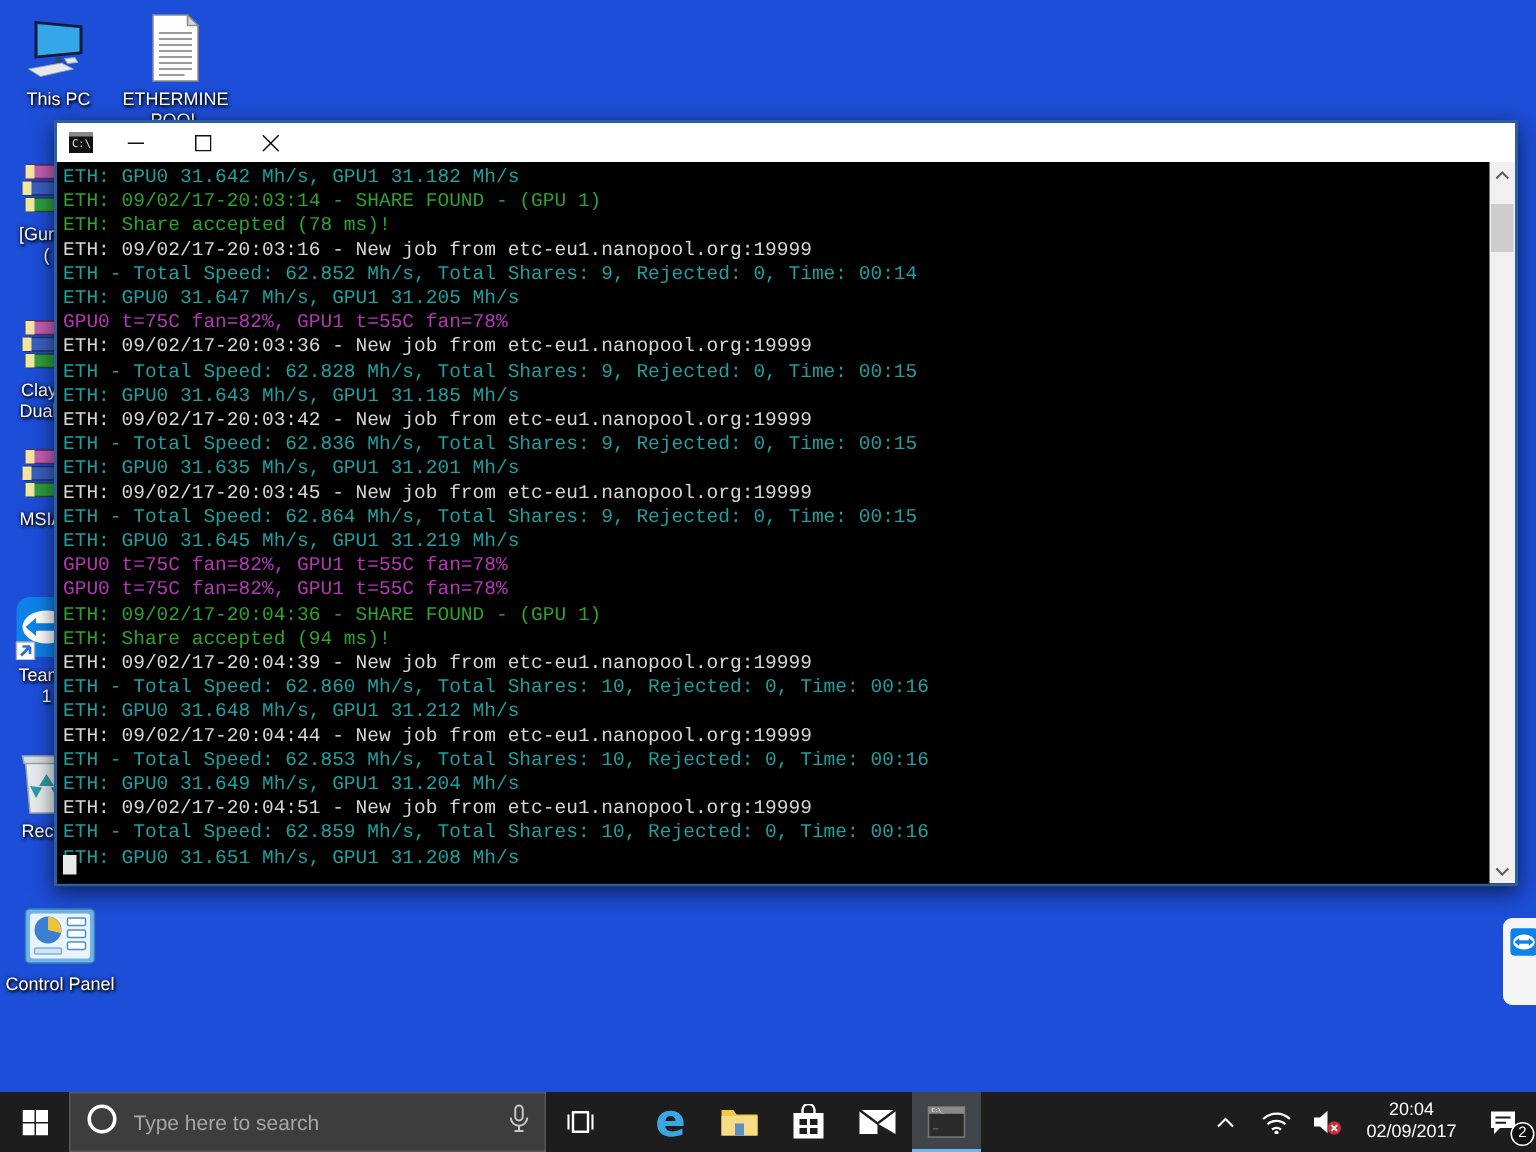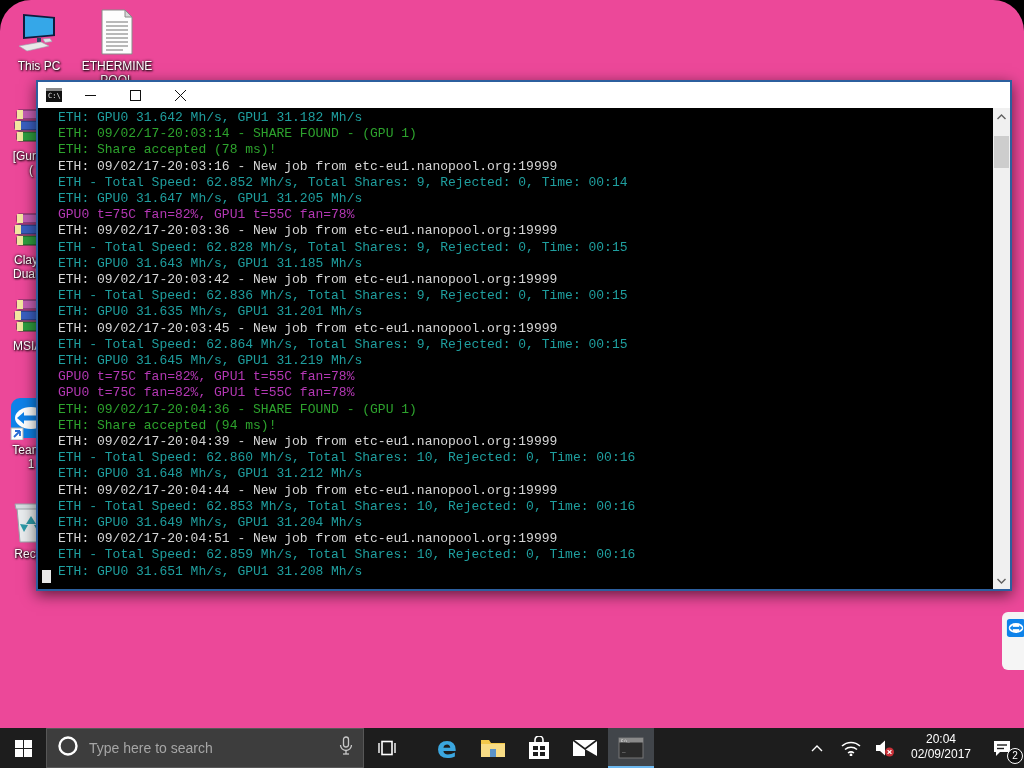--- a/index.html
+++ b/index.html
@@ -1,34 +1,34 @@
 <!DOCTYPE html>
 <html><head>
 <meta charset="utf-8">
 <style>
   * { margin:0; padding:0; box-sizing:border-box; }
   html,body { width:1024px; height:768px; overflow:hidden; background:#000; font-family:"Liberation Sans", sans-serif; }
-  .desktop { position:absolute; inset:0; background:#ec4899;border-radius:31px; }
+  .desktop { position:absolute; inset:0; background:#1d4ed8; }
 
   
   .dicon { position:absolute; display:flex; flex-direction:column; align-items:center; z-index:1; }
   .dicon .lbl { margin-top:3px; font-size:12px; color:#fff; text-align:center; line-height:14px;
                 text-shadow:1px 1px 2px #000, 0 0 3px #000; white-space:pre-line; }
   .dicon svg { display:block; }
 
   
   .window { position:absolute; left:36px; top:80px; width:976px; height:511px; z-index:10;
             border:2px solid #2c5f9e; background:#000; box-shadow:0 4px 14px rgba(0,0,0,.6); }
   .titlebar { height:26px; background:#fff; display:flex; align-items:center; padding:0 0 0 8px; }
   .titlebar .t-icon { width:16px; height:14px; margin-right:6px; }
   .titlebar .t-text { font-size:13px; color:#111; flex:1; }
   .cap-btn { width:45px; height:26px; display:flex; align-items:center; justify-content:center;
              color:#111; font-size:13px; cursor:default; }
   .console { position:relative; height:481px; background:#000; overflow:hidden; }
-  .console-text { position:absolute; left:20px; top:2px; right:19px;
+  .console-text { position:absolute; left:4px; top:2px; right:19px;
                   font-family:"Liberation Mono", monospace; font-size:13px; line-height:16.2px; white-space:pre; }
   .cursor { position:absolute; left:4px; bottom:6px; width:9px; height:13px; background:#e8e8e8; }
   .sbar { position:absolute; right:0; top:0; bottom:0; width:17px; background:#f0f0f0; }
   .sbar .arr { position:absolute; left:0; width:17px; height:17px; display:flex; align-items:center; justify-content:center; }
   .sbar .thumb { position:absolute; left:1px; top:28px; width:15px; height:32px; background:#cdcdcd; }
 
   
   .taskbar { position:absolute; left:0; right:0; bottom:0; height:40px; background:#1d1d1d; z-index:20;
              display:flex; align-items:stretch; }
   .tb-btn { display:flex; align-items:center; justify-content:center; width:46px; height:40px; }
@@ -149,20 +149,35 @@
     <span>
       <svg width="42" height="46" viewBox="0 0 42 46">
         <polygon points="7,10 35,10 32,44 10,44" fill="#e9ecee" stroke="#9aa4aa"></polygon>
         <polygon points="5,6 37,6 36,11 6,11" fill="#d7dde1" stroke="#9aa4aa"></polygon>
         <path d="M21 18 l5 8 h-10 z M14 34 l-4-8 8 1 z M28 34 l4-8 -8 1 z" fill="#2e9aa8"></path>
       </svg>
     </span>
     <span class="lbl">Recyc</span>
   </div>
 
+  <div class="dicon" style="left:2px; top:602px; width:76px;">
+    <span>
+      <svg width="50" height="44" viewBox="0 0 50 44">
+        <rect x="2" y="4" width="46" height="36" rx="3" fill="#6db5ea" stroke="#3d7fb5"></rect>
+        <rect x="5" y="7" width="40" height="30" rx="2" fill="#eaf4fb"></rect>
+        <circle cx="17" cy="18" r="9" fill="#3c7fd0"></circle>
+        <path d="M17 18 L17 9 A9 9 0 0 1 25.5 20 Z" fill="#f0c239"></path>
+        <rect x="30" y="10" width="12" height="5" rx="1" fill="#fff" stroke="#4a8fd0"></rect>
+        <rect x="30" y="18" width="12" height="5" rx="1" fill="#fff" stroke="#4a8fd0"></rect>
+        <rect x="30" y="26" width="12" height="5" rx="1" fill="#fff" stroke="#4a8fd0"></rect>
+        <rect x="8" y="30" width="18" height="4" rx="1" fill="#cfe4f5" stroke="#7fb0d8"></rect>
+      </svg>
+    </span>
+    <span class="lbl">Control Panel</span>
+  </div>
 
 
 
   <div class="right-flyout">
     <span>
       <svg width="20" height="20" viewBox="0 0 44 44">
         <rect x="2" y="2" width="40" height="40" rx="6" fill="#0e82e9"></rect>
         <ellipse cx="22" cy="22" rx="16" ry="11" fill="#fff"></ellipse>
         <polygon points="8,22 15,16 15,28" fill="#0e82e9"></polygon>
         <polygon points="36,22 29,16 29,28" fill="#0e82e9"></polygon>

